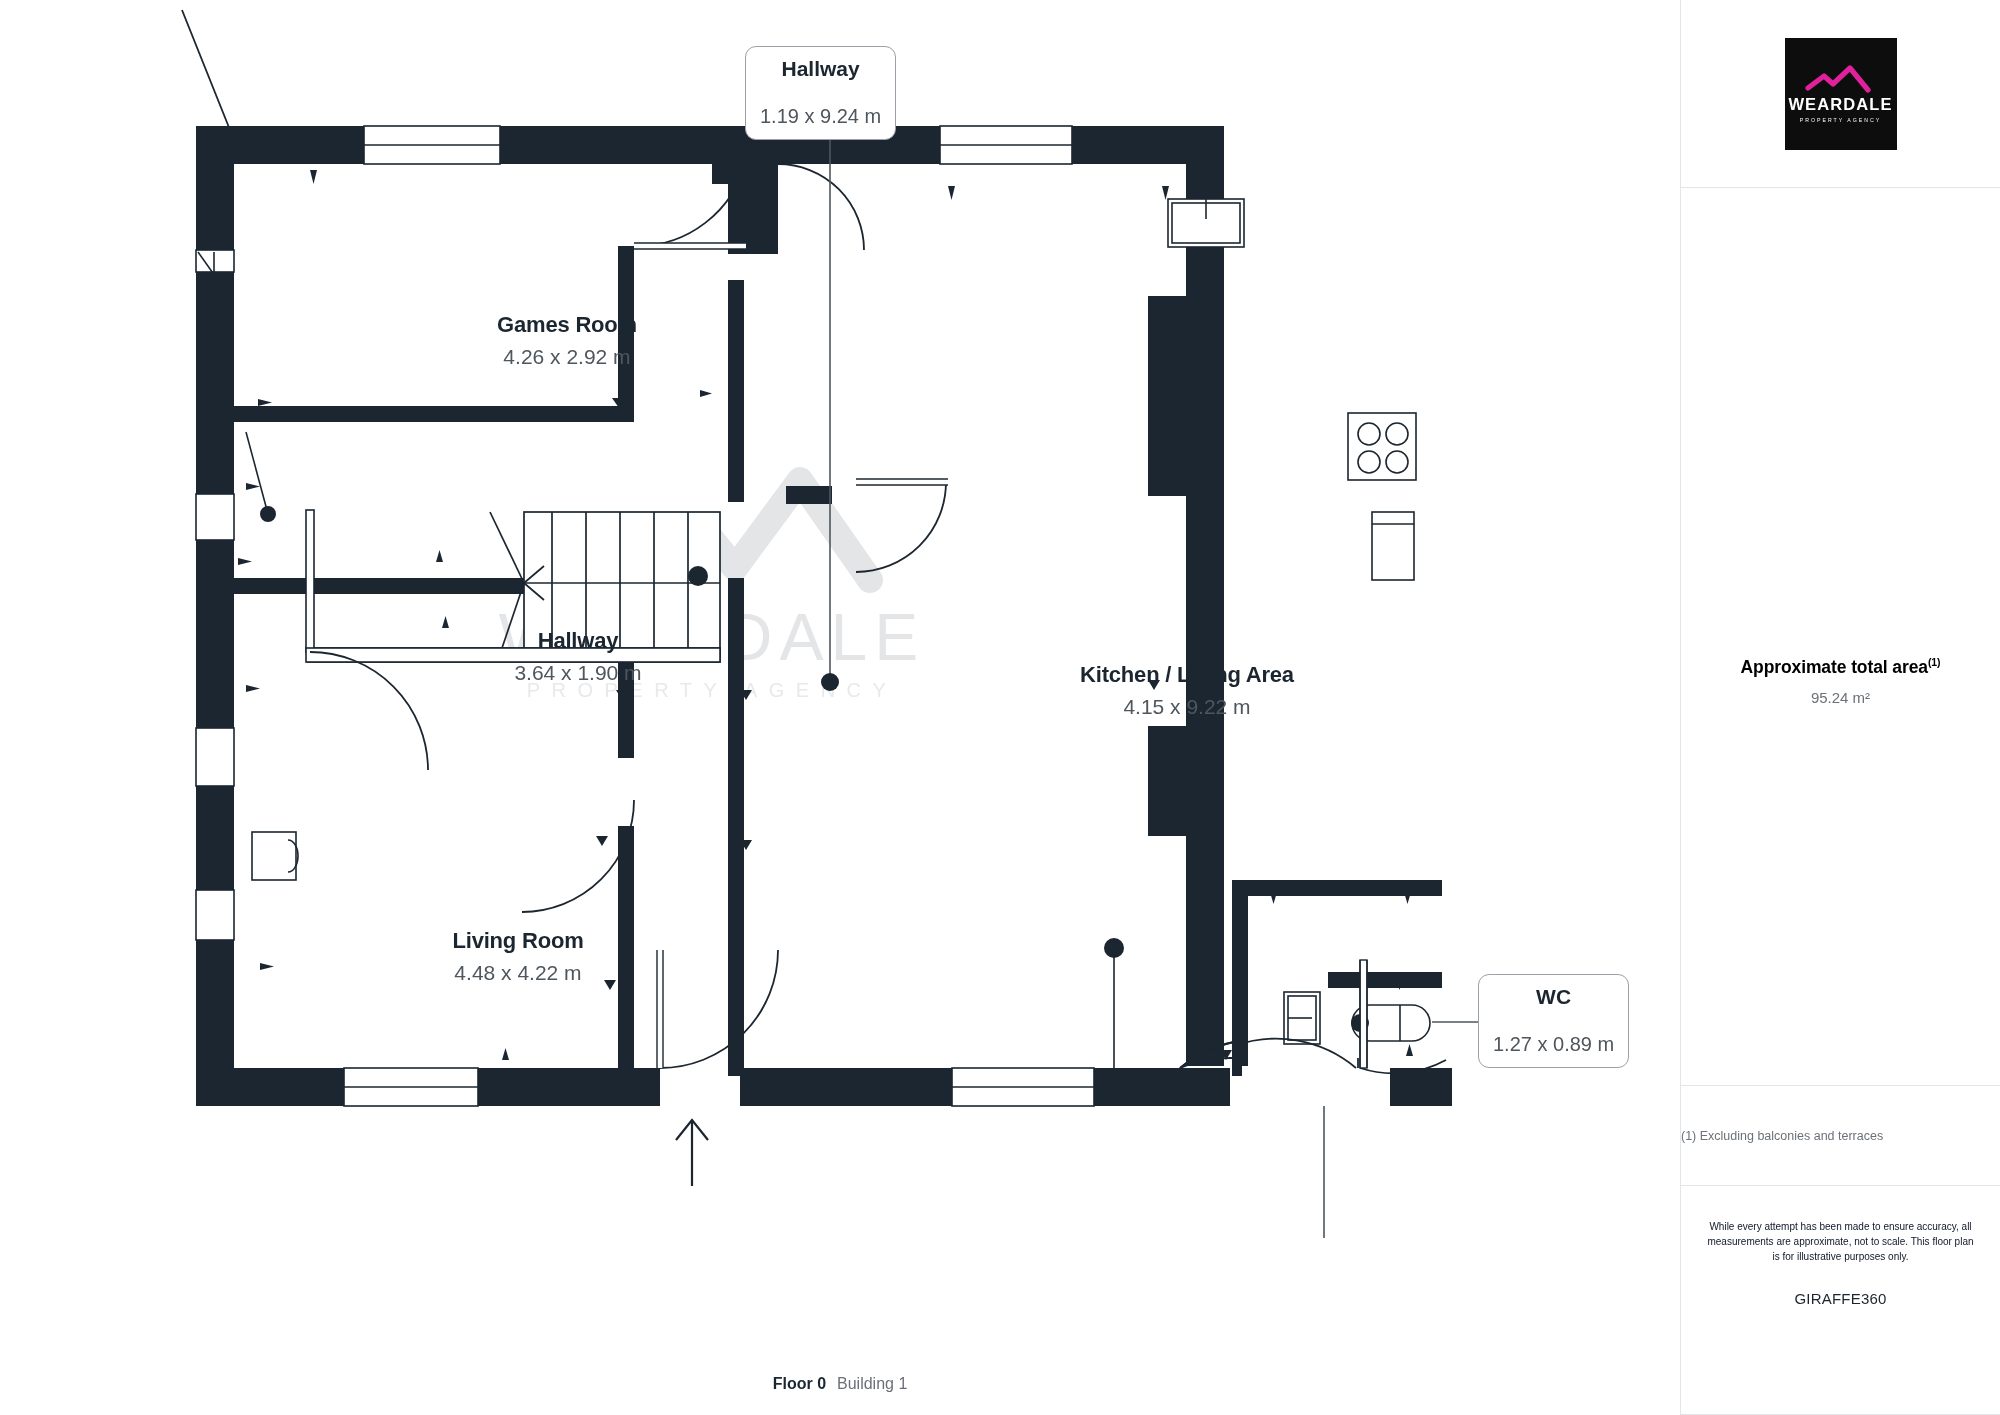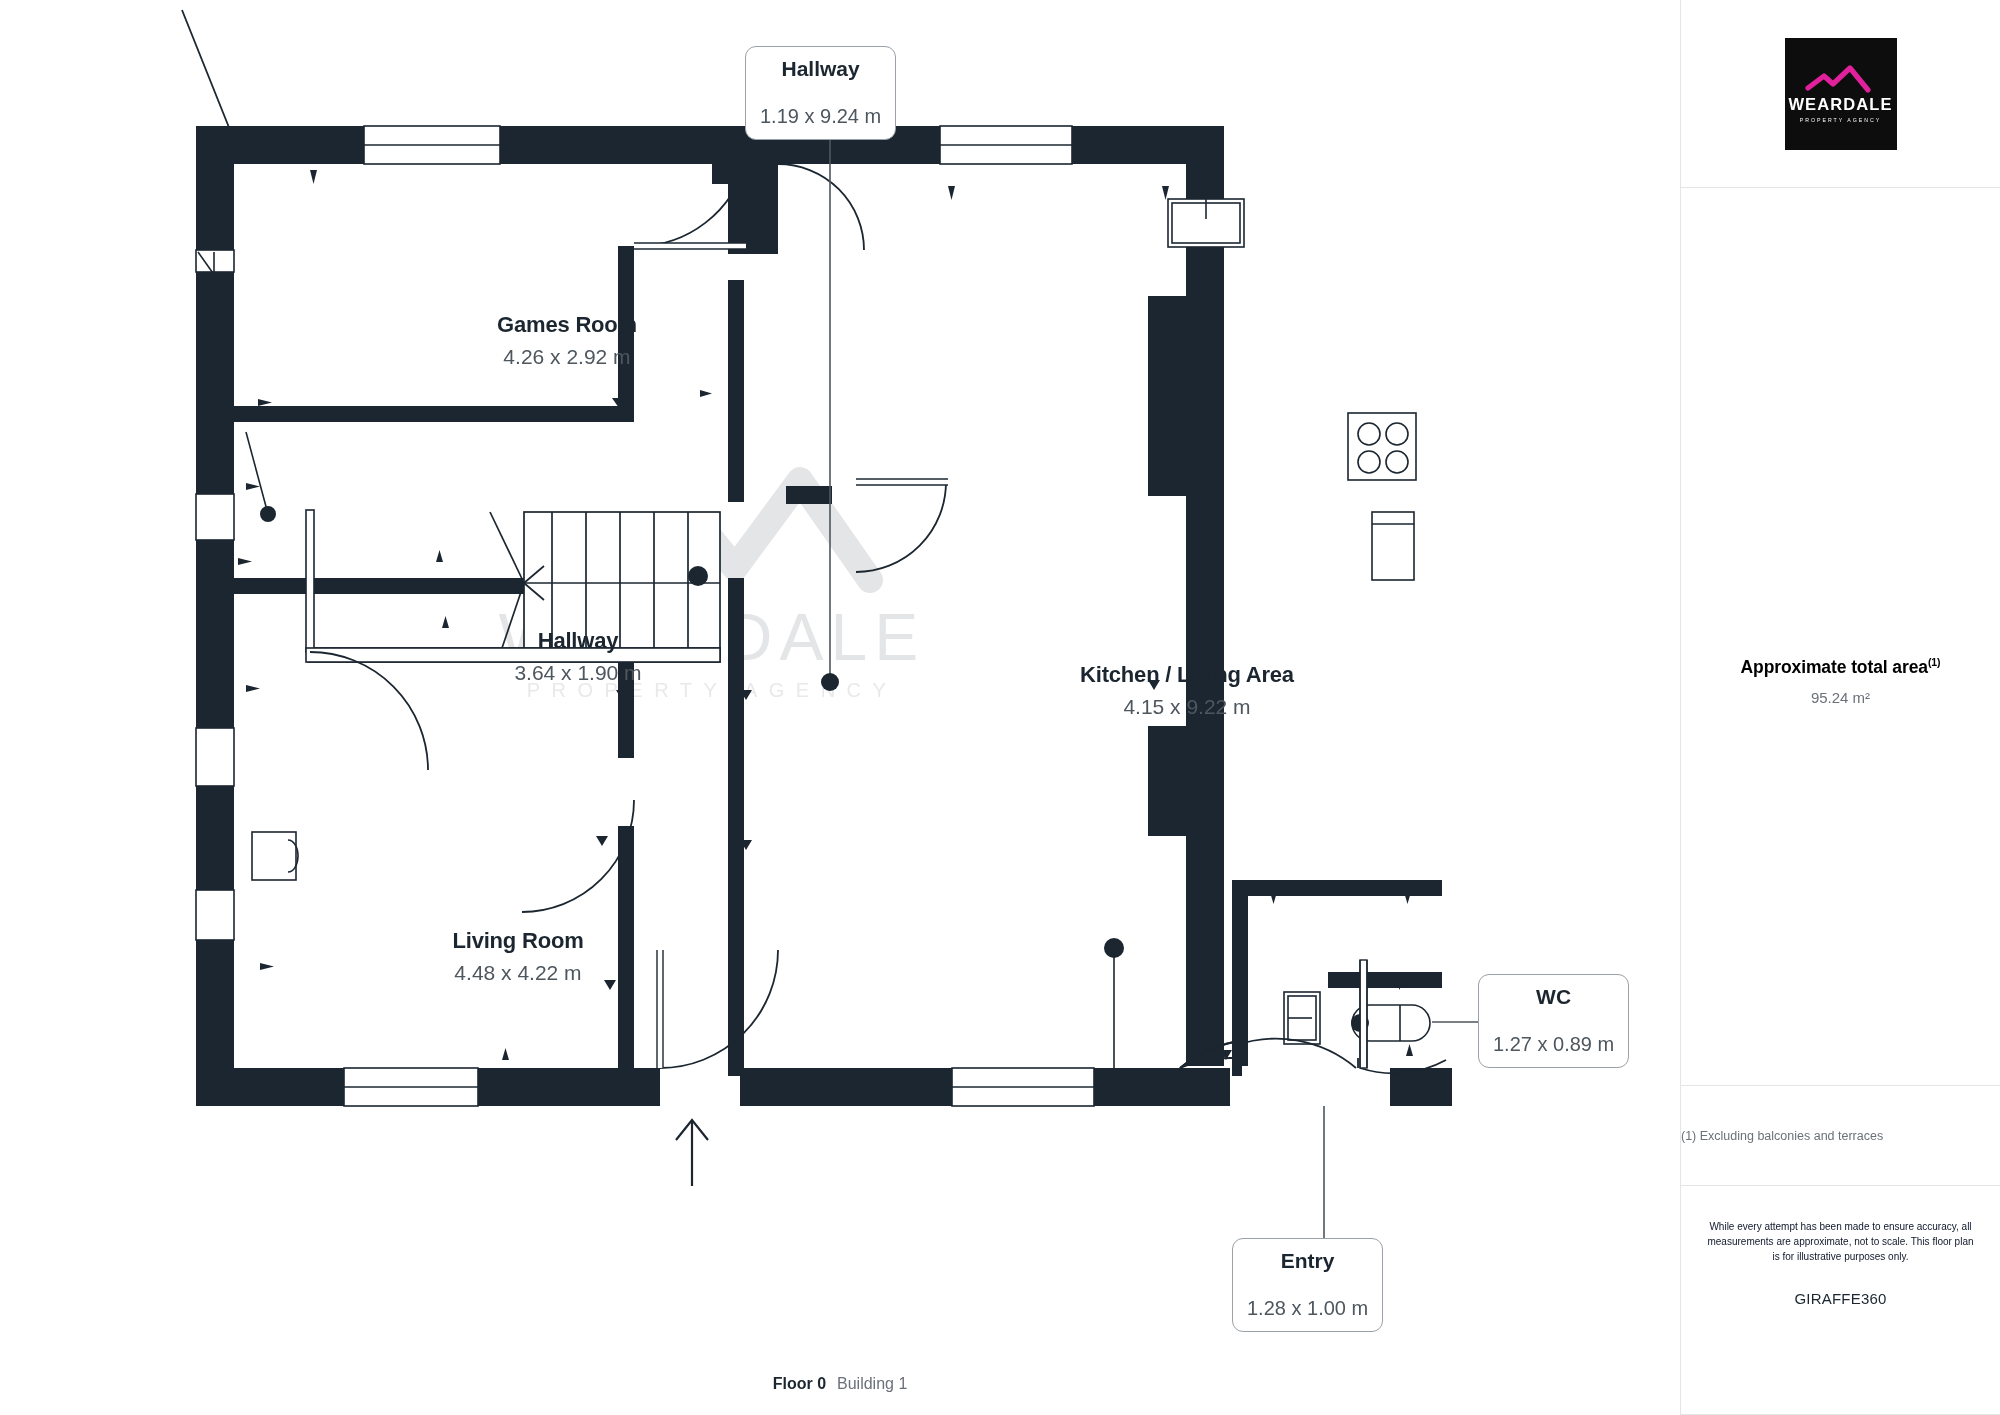--- a/index.html
+++ b/index.html
@@ -394,24 +394,20 @@
   <div class="callout" style="left:745px;top:46px;">
     <div class="cname">Hallway</div>
     <div class="cdim">1.19 x 9.24 m</div>
   </div>
 
   <div class="callout" style="left:1478px;top:974px;">
     <div class="cname">WC</div>
     <div class="cdim">1.27 x 0.89 m</div>
   </div>
 
-  <div class="callout" style="left:1232px;top:1238px;">
-    <div class="cname">Entry</div>
-    <div class="cdim">1.28 x 1.00 m</div>
-  </div>
 
   <div id="footer">
     <span class="fl">Floor 0</span><span class="bl">Building 1</span>
   </div>
 
   <div id="sidebar">
 
     <div class="cell" id="logo-cell">
       <div id="logo-box">
         <svg id="logo-mark" viewBox="0 0 78 30">

